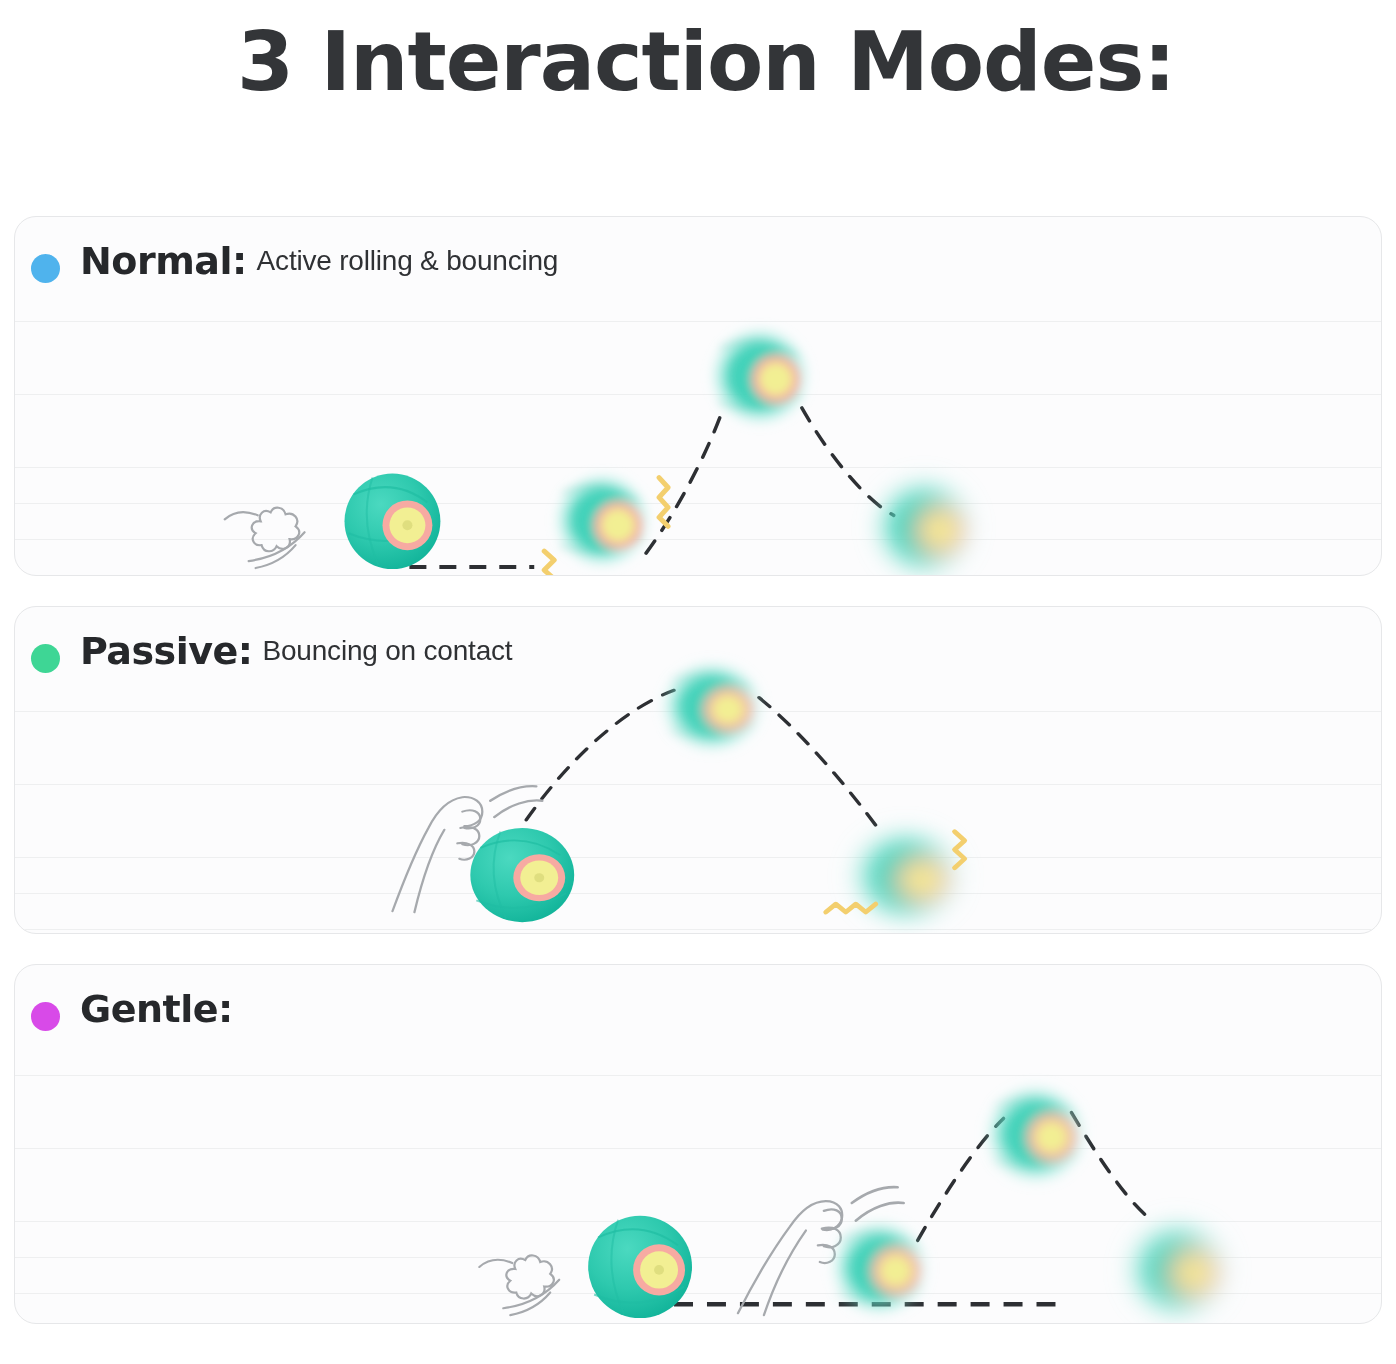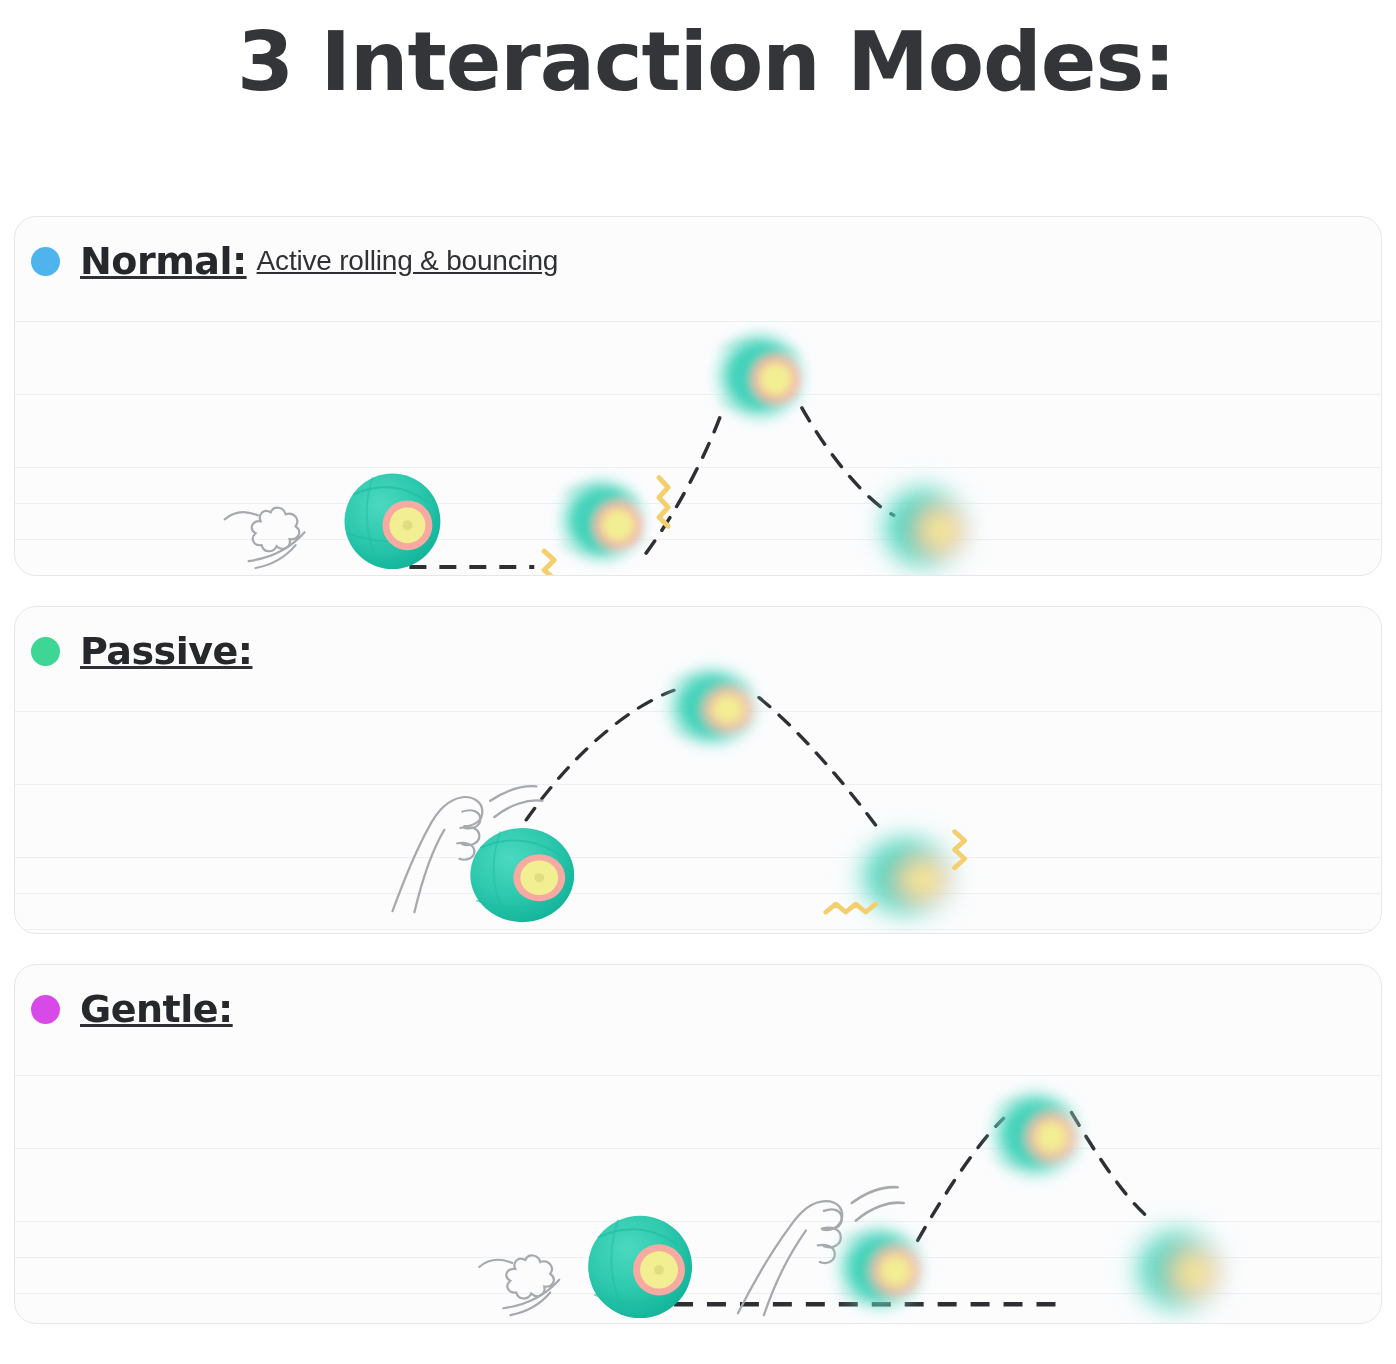--- a/index.html
+++ b/index.html
@@ -61,24 +61,23 @@
     left: 0; right: 0;
     height: 1px;
     background: #eeeff0;
     display: block;
   }
 
   
   .mode-head {
     position: relative;
     display: flex;
-    align-items: center;
+    align-items: flex-end;
     padding: 22px 0 0 16px;
     z-index: 6;
-    text-decoration: underline;
   }
   .mode-dot {
     width: 29px;
     height: 29px;
     border-radius: 50%;
     flex: 0 0 auto;
     margin-right: 20px;
   }
   .dot-normal  { background: #4fb3ed; }
   .dot-passive { background: #3ed695; }
@@ -219,20 +218,21 @@
         <i style="top:177px"></i>
         <i style="top:250px"></i>
       <i style="top:286px"></i>
         <i style="top:322px"></i>
         <i style="top:357px"></i>
     </div>
 
     <div class="mode-head">
       <span class="mode-dot dot-passive"></span>
       <span class="mode-label">Passive:</span>
+      <span class="mode-desc">Bouncing on contact</span>
     </div>
 
     <div class="scene">
       <svg viewBox="0 0 1368 360" preserveAspectRatio="none" aria-hidden="true">
         <defs>
           <radialGradient id="p-body" cx="38%" cy="32%" r="72%">
             <stop offset="0%" stop-color="#4bd9c0"></stop>
             <stop offset="55%" stop-color="#2ec9ae"></stop>
             <stop offset="100%" stop-color="#12b49a"></stop>
           </radialGradient>

